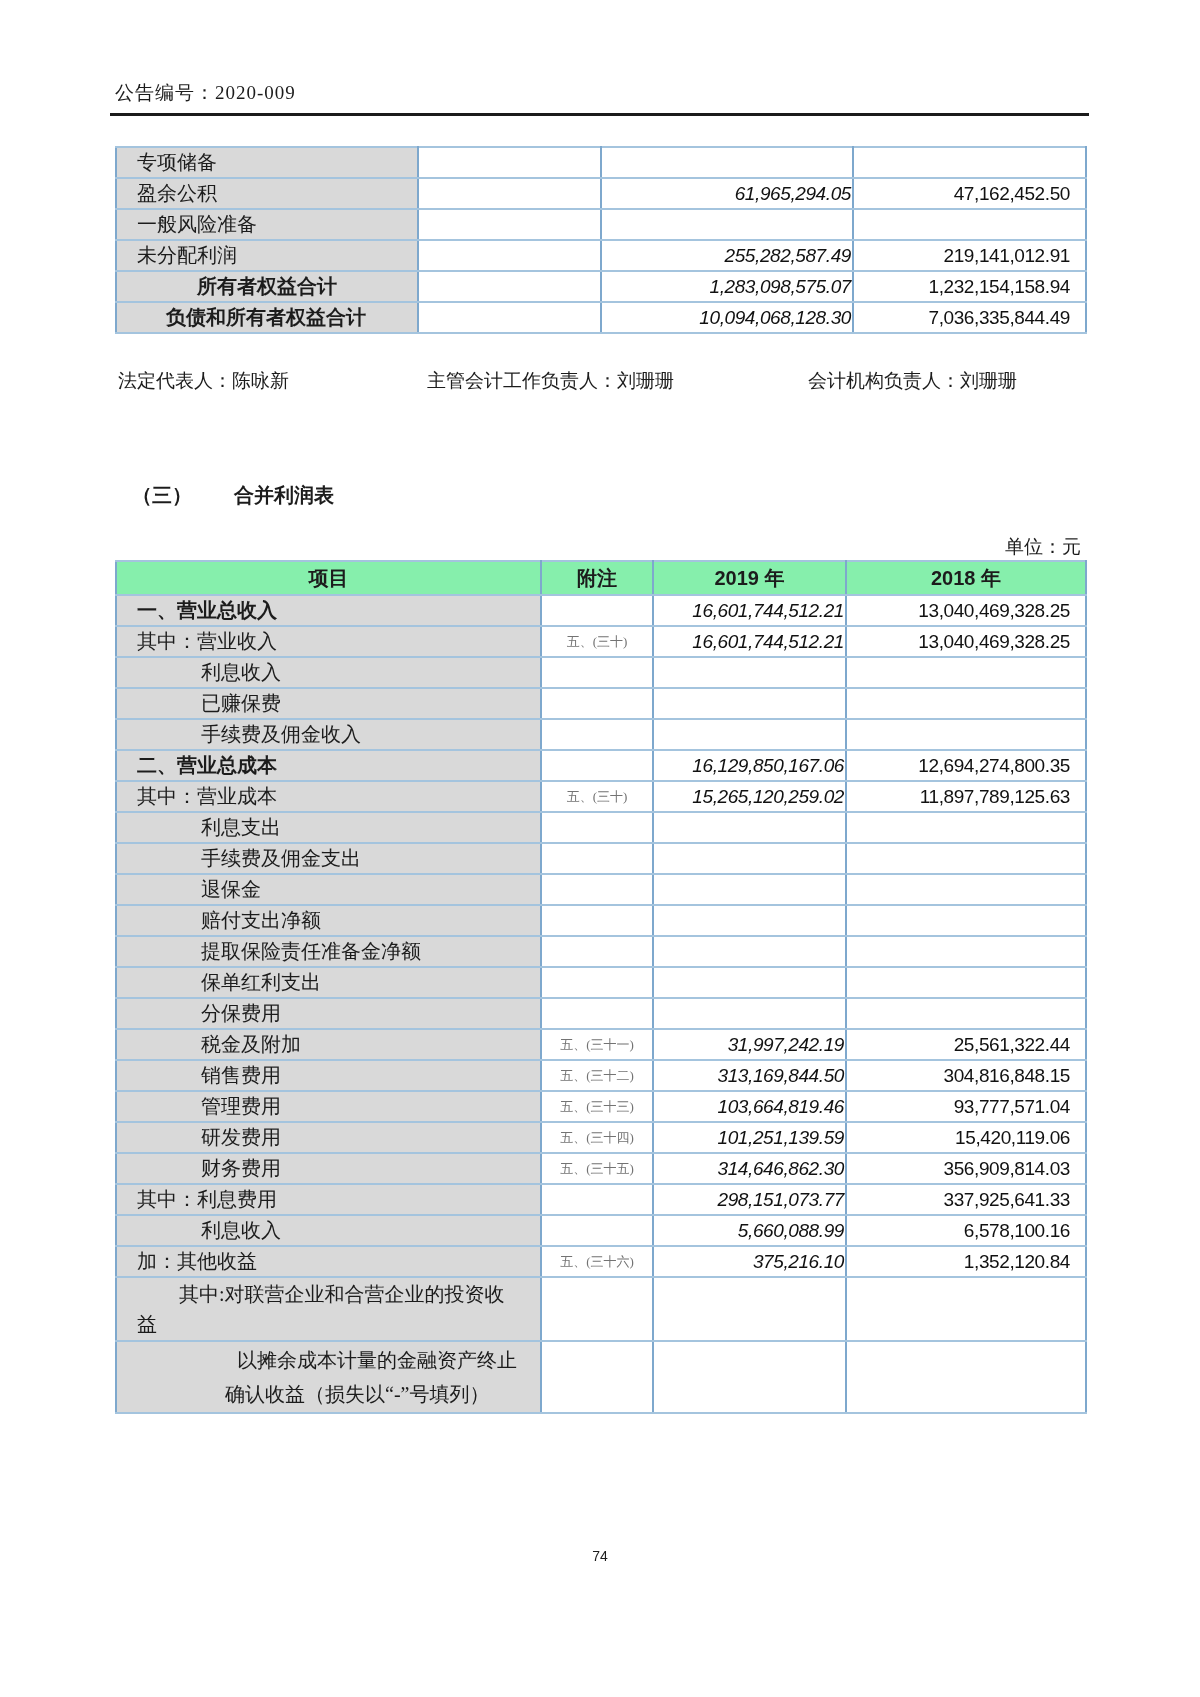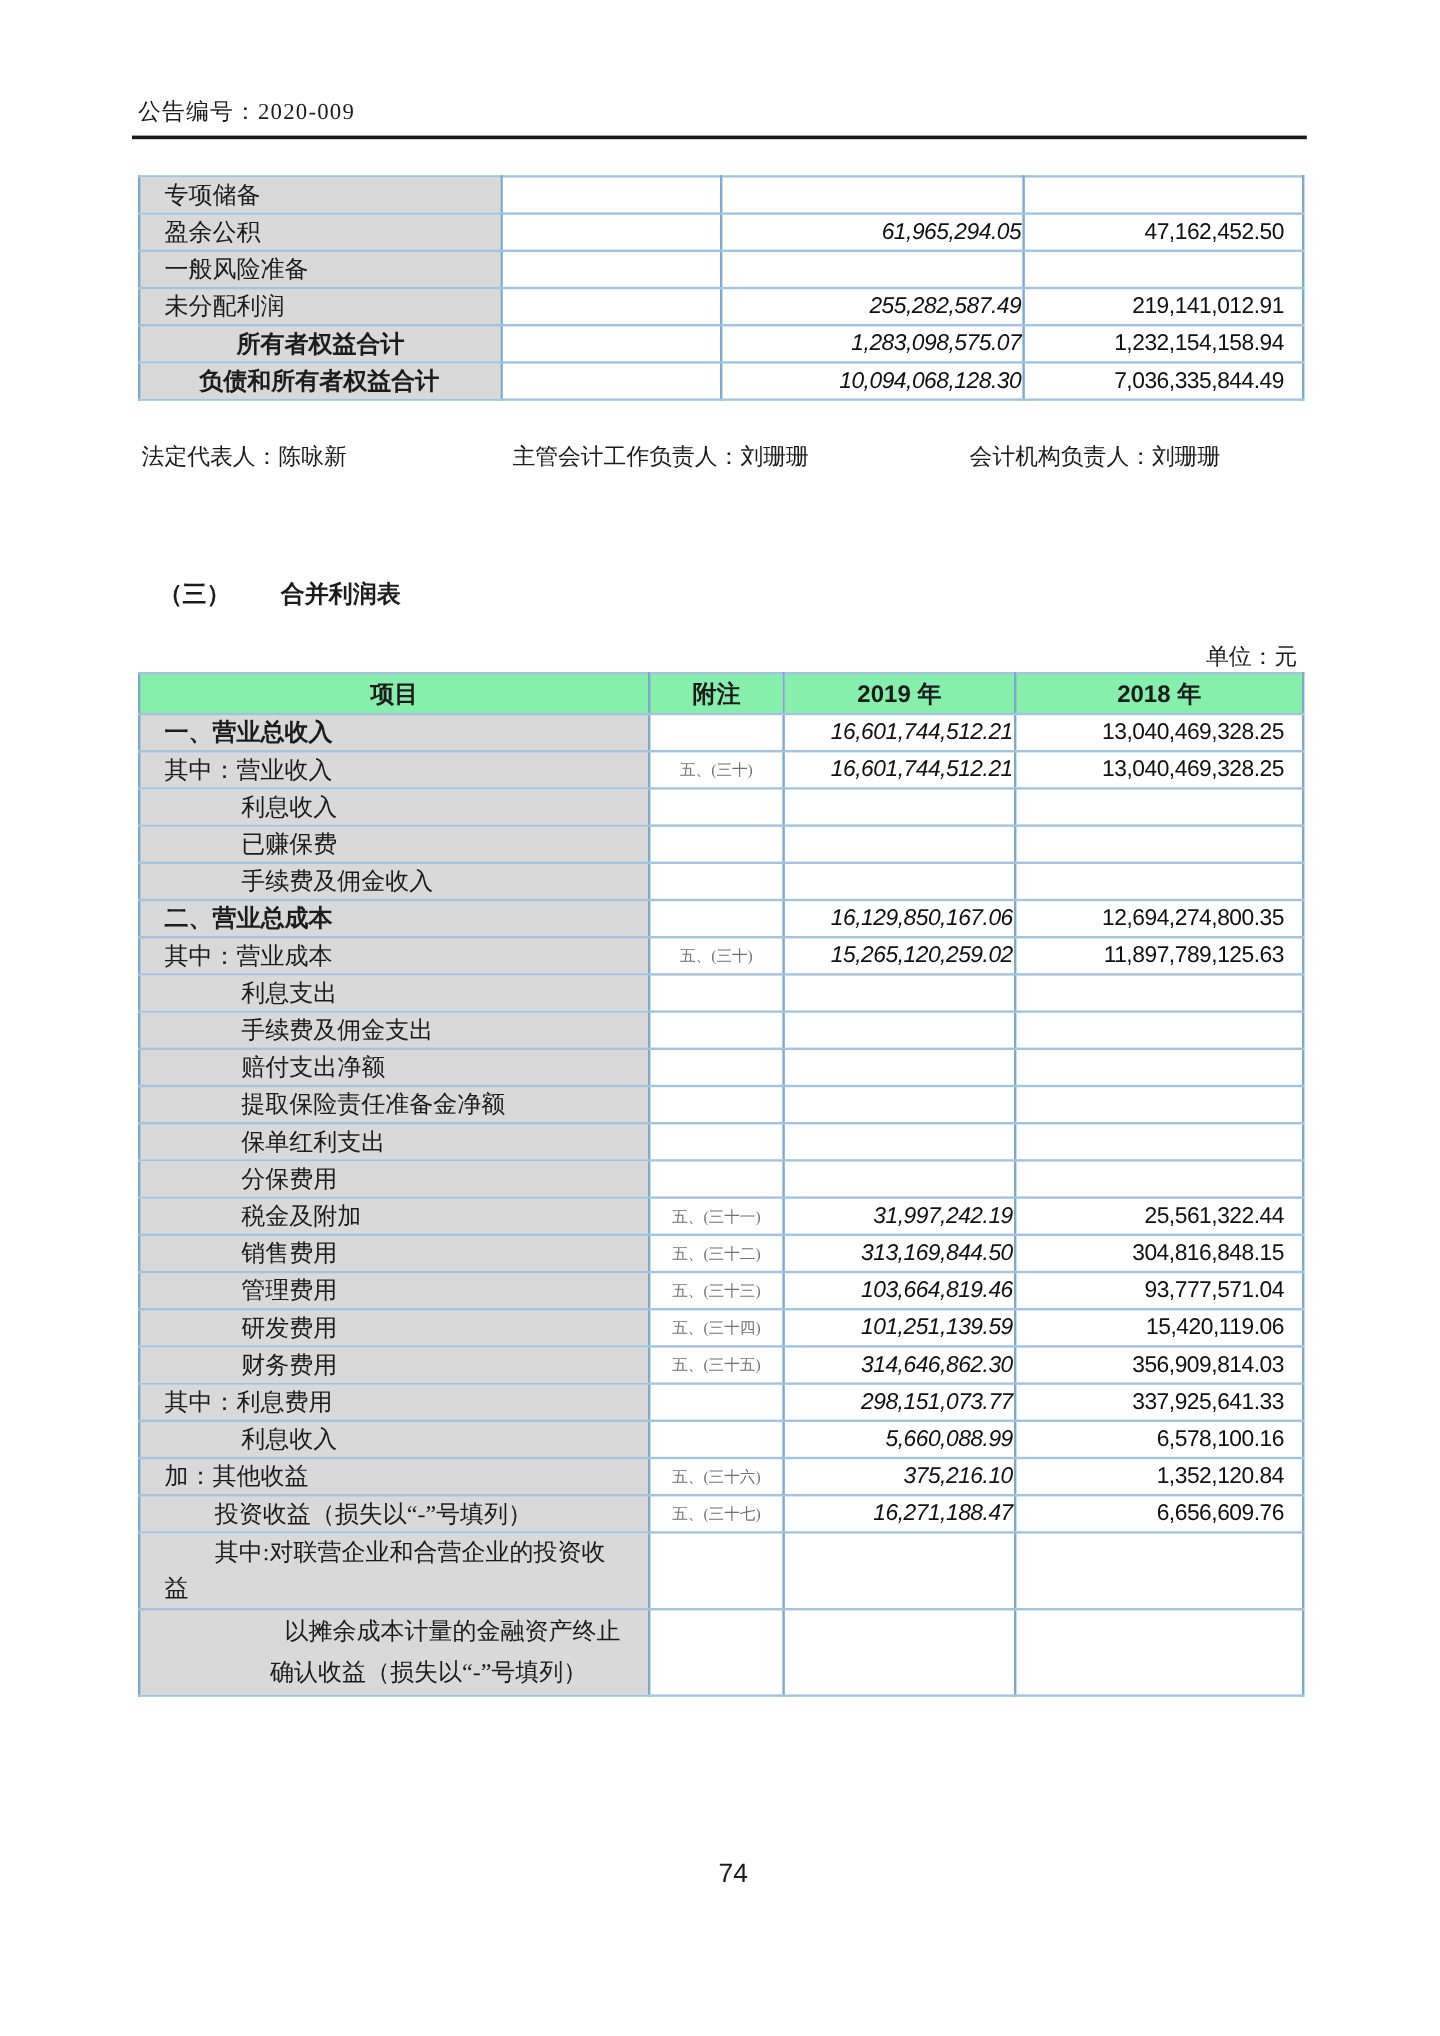--- a/index.html
+++ b/index.html
@@ -36,22 +36,22 @@
   .pad-total2{padding-left:49px;}
   .hang{padding-left:20px;text-indent:42px;line-height:30px;}
   .wrap2{padding-left:108px;text-indent:12px;line-height:34px;}
   .signatures{position:absolute;top:368px;left:0;width:970px;height:24px;font-size:19px;}
   .sig1{position:absolute;left:3px;}
   .sig2{position:absolute;left:312px;}
   .sig3{position:absolute;left:693px;}
   .section-title{position:absolute;top:482px;left:17px;font-size:20px;font-weight:bold;}
   .section-title .gap{display:inline-block;width:42px;}
   .unit{position:absolute;top:534px;left:0;width:966px;text-align:right;font-size:19px;}
-  .pagenum{position:absolute;top:1548px;left:11px;width:970px;text-align:center;
-           font-size:22px;font-family:"Liberation Sans","DejaVu Sans",sans-serif;}
+  .pagenum{position:absolute;top:1548px;left:0;width:970px;text-align:center;
+           font-size:14px;font-family:"Liberation Sans","DejaVu Sans",sans-serif;}
 </style>
 </head>
 <body>
 
 <div class="content">
 
   <div class="hdr-right">公告编号：2020-009</div>
   <div class="rule"></div>
 
   <table id="equity-table">
@@ -177,20 +177,26 @@
           <td class="c-val pr1"></td>
           <td class="c-val pr2"></td>
         </tr>
         <tr>
           <td class="c-label ind1">手续费及佣金支出</td>
           <td class="c-note"></td>
           <td class="c-val pr1"></td>
           <td class="c-val pr2"></td>
         </tr>
         <tr>
+          <td class="c-label ind1">退保金</td>
+          <td class="c-note"></td>
+          <td class="c-val pr1"></td>
+          <td class="c-val pr2"></td>
+        </tr>
+        <tr>
           <td class="c-label ind1">赔付支出净额</td>
           <td class="c-note"></td>
           <td class="c-val pr1"></td>
           <td class="c-val pr2"></td>
         </tr>
         <tr>
           <td class="c-label ind1">提取保险责任准备金净额</td>
           <td class="c-note"></td>
           <td class="c-val pr1"></td>
           <td class="c-val pr2"></td>
@@ -248,26 +254,20 @@
           <td class="c-note"></td>
           <td class="c-val pr1">5,660,088.99</td>
           <td class="c-val pr2">6,578,100.16</td>
         </tr>
         <tr>
           <td class="c-label ind0">加：其他收益</td>
           <td class="c-note">五、(三十六)</td>
           <td class="c-val pr1">375,216.10</td>
           <td class="c-val pr2">1,352,120.84</td>
         </tr>
-        <tr>
-          <td class="c-label ind2">投资收益（损失以“-”号填列）</td>
-          <td class="c-note">五、(三十七)</td>
-          <td class="c-val pr1">16,271,188.47</td>
-          <td class="c-val pr2">6,656,609.76</td>
-        </tr>
         <tr class="hang-row">
           <td class="c-label hang">其中:对联营企业和合营企业的投资收<br>益</td>
           <td class="c-note"></td>
           <td class="c-val pr1"></td>
           <td class="c-val pr2"></td>
         </tr>
         <tr class="wrap2-row">
           <td class="c-label wrap2">以摊余成本计量的金融资产终止<br>确认收益（损失以“-”号填列）</td>
           <td class="c-note"></td>
           <td class="c-val pr1"></td>

